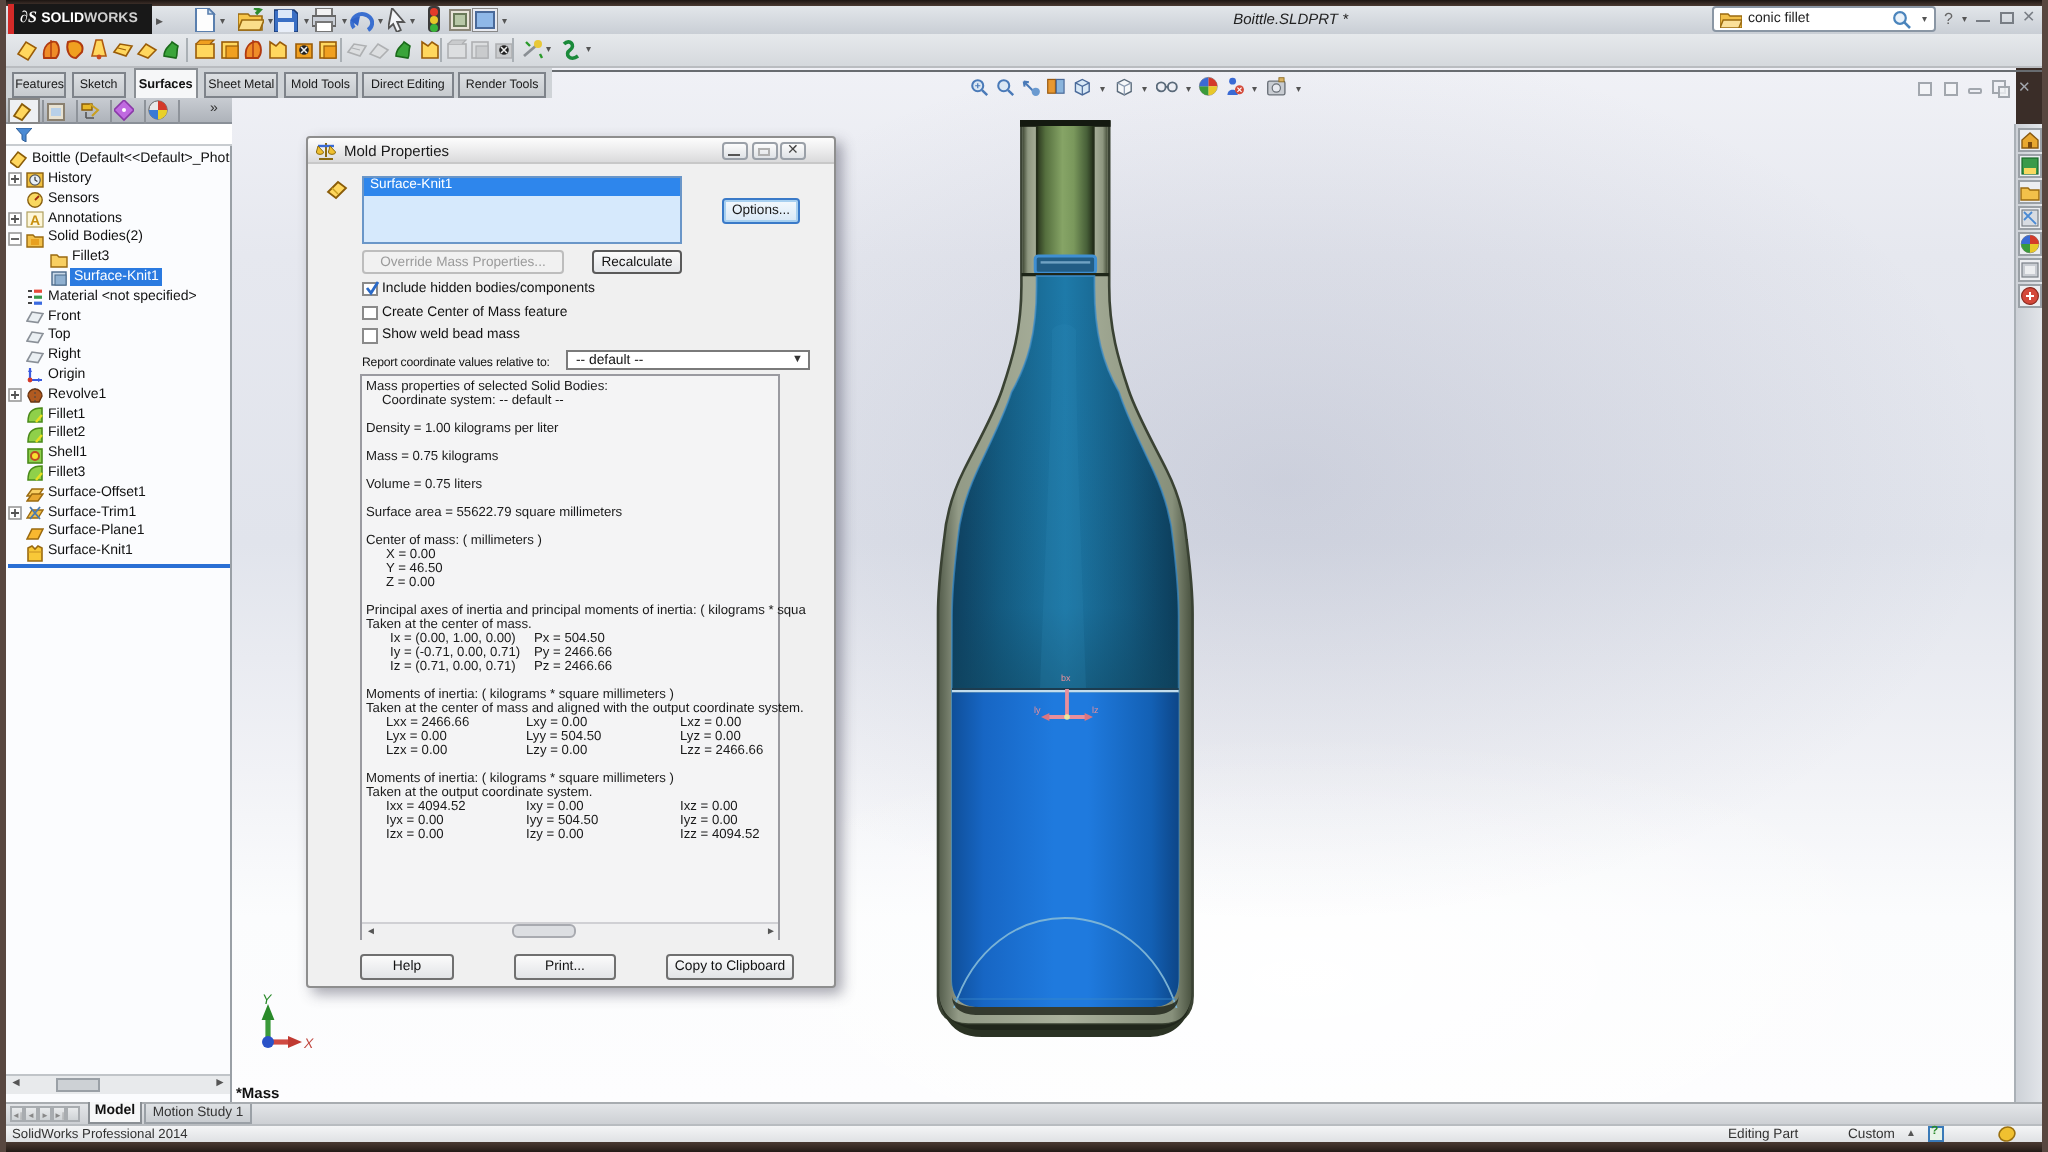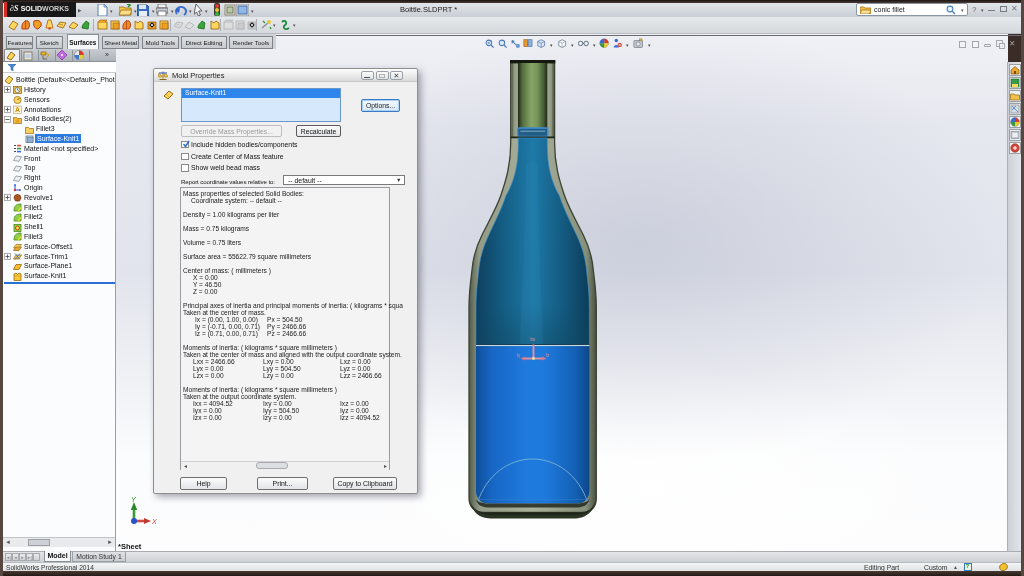--- a/index.html
+++ b/index.html
@@ -10,21 +10,21 @@
 
 <div class="abs" style="left:0;top:0;width:1024px;height:3px;background:linear-gradient(#1c1512,#4a3a32);"></div>
 <div class="abs" style="left:0;top:571px;width:1024px;height:5px;background:linear-gradient(#4a3a32,#241b16);"></div>
 <div class="abs" style="left:0;top:0;width:3px;height:576px;background:#584740;"></div>
 <div class="abs" style="left:1021px;top:0;width:3px;height:576px;background:#584740;"></div>
 <div class="abs" style="left:3px;top:3px;width:1018px;height:14px;background:linear-gradient(#e2e6ea,#c9ced5);"></div>
 <div class="abs" style="left:4px;top:2px;width:72px;height:16px;background:#181818;"></div>
 <div class="abs" style="left:4px;top:2px;width:3px;height:16px;background:#d42a28;"></div>
 <div class="abs" style="left:10px;top:4px;width:66px;height:12px;color:#fff;font-size:8px;font-weight:bold;"><span style="font-style:italic;font-family:'Liberation Serif',serif;">∂S</span> <span style="font-size:7px;letter-spacing:0;">SOLID<span style="color:#cfcfcf;">WORKS</span></span></div>
 <div class="abs" style="left:78px;top:8px;width:4px;height:6px;color:#555;font-size:4.5px;line-height:6px;">▶</div>
-<div class="abs" style="left:400px;top:5px;width:290px;text-align:left;font-size:7.5px;color:#222;">Boittle.SLDPRT *</div>
+<div class="abs" style="left:384px;top:5px;width:290px;text-align:right;font-size:7.5px;color:#222;font-style:italic;">Boittle.SLDPRT *</div>
 <svg class="abs" style="left:97px;top:4px" width="11" height="12" viewBox="0 0 11 12">
 <path d="M1 0 h6 l3 3 v9 h-9 z" fill="#fdfdfd" stroke="#5a7fae" stroke-width="1"></path>
 <path d="M7 0 l3 3 h-3 z" fill="#cfe0f0" stroke="#5a7fae" stroke-width="0.8"></path>
   </svg>
 <div class="abs" style="left:110px;top:9px;width:5px;height:4px;color:#555;font-size:5px;line-height:4px;">▾</div>
 <svg class="abs" style="left:119px;top:4px" width="13" height="12" viewBox="0 0 13 12">
 <path d="M0 3 h5 l1 1 h6 v7 h-12 z" fill="#f8c64a" stroke="#9a6a10" stroke-width="0.8"></path>
 <path d="M0 11 l2-5 h11 l-2 5 z" fill="#fbde8a" stroke="#9a6a10" stroke-width="0.8"></path>
 <path d="M8 0 l3 1 -2 2" fill="none" stroke="#2d8a2d" stroke-width="1.6"></path>
   </svg>
@@ -551,21 +551,21 @@
 </svg>
 <svg class="abs" style="left:120px;top:494px" width="40" height="34" viewBox="0 0 40 34">
 <text x="11" y="8" font-size="7" fill="#2a8a2a" font-style="italic">Y</text>
 <line x1="14" y1="27" x2="14" y2="14" stroke="#3a9a3a" stroke-width="2.6"></line>
 <path d="M14 8 L10.8 16 H17.2 Z" fill="#2a8a2a"></path>
 <line x1="14" y1="27" x2="26" y2="27" stroke="#d04a42" stroke-width="2.6"></line>
 <path d="M31 27 L24 24 V30 Z" fill="#c03a32"></path>
 <text x="32" y="30" font-size="7" fill="#c04a42" font-style="italic">X</text>
 <circle cx="14" cy="27" r="3" fill="#2a52c8"></circle>
 </svg>
-<div class="abs" style="left:118px;top:542px;font-size:7.5px;font-weight:bold;color:#111;">*Sheet</div>
+<div class="abs" style="left:118px;top:542px;font-size:7.5px;font-weight:bold;color:#111;">*Mass</div>
 <div class="abs" style="left:153px;top:68px;width:265px;height:426px;background:#f0f0f0;border:1px solid #8e8e8e;border-radius:2px;box-shadow:3px 3px 7px rgba(60,60,80,0.45);"></div>
 <div class="abs" style="left:154px;top:69px;width:263px;height:13px;background:linear-gradient(#fdfdfd,#e9e9ea 60%,#dadadb);border-bottom:1px solid #c8c8c8;border-radius:2px 2px 0 0;"></div>
 <svg class="abs" style="left:158px;top:71px" width="10" height="10" viewBox="0 0 10 10">
 <path d="M5 0.5 v7 M1.5 8.5 h7" stroke="#8a6a10" stroke-width="1"></path>
 <path d="M1 2 h8" stroke="#3a6ad4" stroke-width="1.2"></path>
 <path d="M1 2 l-0.8 3 a1.8 1.2 0 0 0 3.6 0 z" fill="#f0c030" stroke="#8a6a10" stroke-width="0.5"></path>
 <path d="M9 2 l-0.8 3 a1.8 1.2 0 0 0 3.6 0 z" fill="#f0c030" stroke="#8a6a10" stroke-width="0.5" transform="translate(-2 0)"></path>
 </svg>
 <div class="abs" style="left:172px;top:71px;font-size:7.5px;color:#1a1a1a;">Mold Properties</div>
 <div class="abs" style="left:361px;top:71px;width:13px;height:9px;background:linear-gradient(#fcfcfc,#dfe2e6);border:1px solid #9aa0a8;border-radius:2px;"></div>

